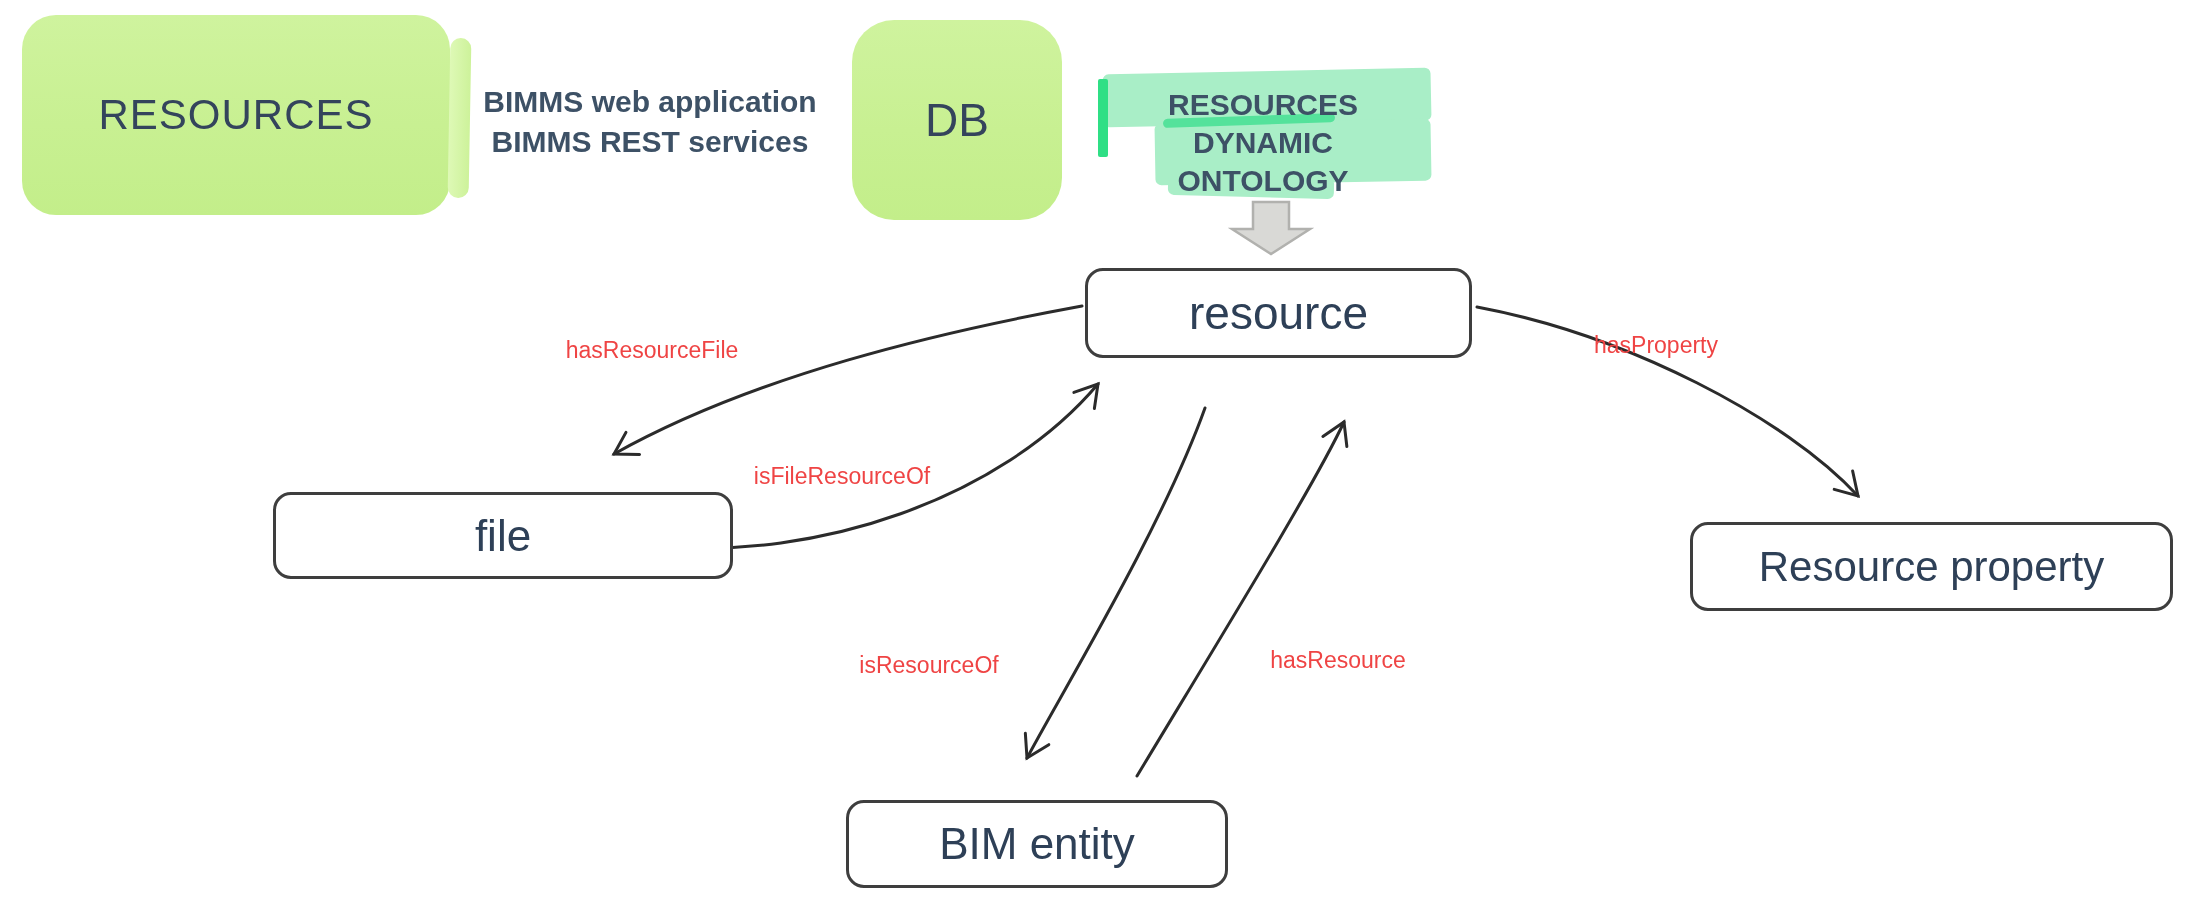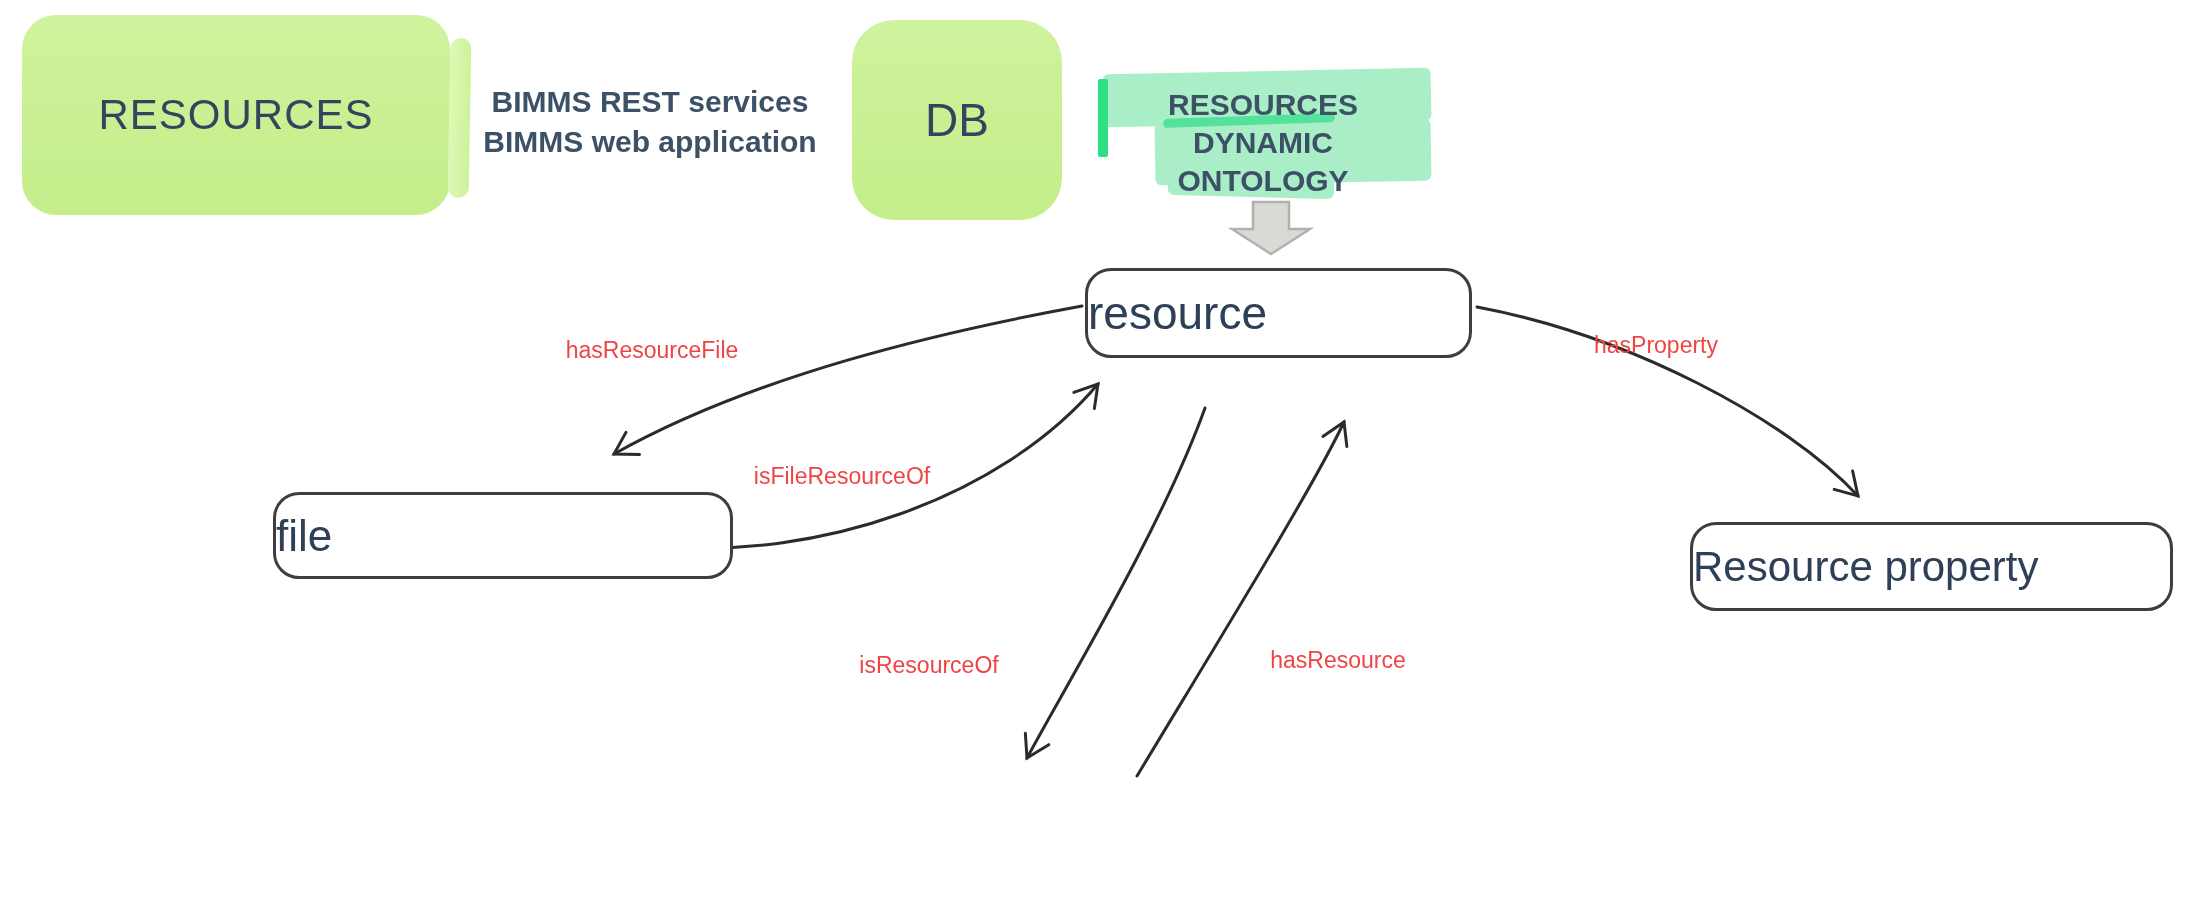--- a/index.html
+++ b/index.html
@@ -48,22 +48,22 @@
   #ontology-note{
     position:absolute;left:1108px;top:86px;width:310px;
     text-align:center;color:#3d5166;
     font-size:30px;font-weight:700;line-height:38px;
   }
   
   .node{
     position:absolute;
     background:#ffffff;
     border:3px solid #3e3e3e;
-    border-radius:26px;
-    display:flex;align-items:center;
+    border-radius:18px;
+    display:flex;align-items:center;justify-content:center;
     color:#2e4057;
     box-sizing:border-box;
   }
   #node-resource{left:1085px;top:268px;width:387px;height:90px;font-size:46px;}
   #node-file{left:273px;top:492px;width:460px;height:87px;font-size:44px;}
   #node-bim-entity{left:846px;top:800px;width:382px;height:88px;font-size:44px;}
   #node-resource-property{left:1690px;top:522px;width:483px;height:89px;font-size:42px;}
   
   .edge-label{
     position:absolute;transform:translate(-50%,-50%);
@@ -82,22 +82,22 @@
 <body>
 
 <div id="canvas">
 
   <div id="resources-box" class="green-box">
     <span>RESOURCES</span>
   </div>
   <div id="resources-fold"></div>
 
   <div id="caption">
+    <div>BIMMS web application</div>
     <div>BIMMS REST services</div>
-    <div>BIMMS web application</div>
   </div>
 
   <div id="db-box" class="green-box">
     <span>DB</span>
   </div>
 
   <div id="hl-strip1" class="hl-strip"></div>
   <div id="hl-strip2" class="hl-strip"></div>
   <div id="hl-strip3" class="hl-strip"></div>
   <div id="hl-accent-swoosh"></div>
@@ -122,20 +122,23 @@
     <path class="edge-path" d="M 1137 776 C 1214 648, 1314 486, 1344 422" marker-end="url(#arrowhead)"></path>
     <path class="edge-path" d="M 1477 307 C 1627 335, 1786 418, 1858 496" marker-end="url(#arrowhead)"></path>
   </svg>
 
   <div id="node-resource" class="node">
     <span>resource</span>
   </div>
   <div id="node-file" class="node">
     <span>file</span>
   </div>
+  <div id="node-bim-entity" class="node">
+    <span>BIM entity</span>
+  </div>
   <div id="node-resource-property" class="node">
     <span>Resource property</span>
   </div>
 
   <div id="label-hasresourcefile" class="edge-label">hasResourceFile</div>
   <div id="label-isfileresourceof" class="edge-label">isFileResourceOf</div>
   <div id="label-isresourceof" class="edge-label">isResourceOf</div>
   <div id="label-hasresource" class="edge-label">hasResource</div>
   <div id="label-hasproperty" class="edge-label">hasProperty</div>
 

